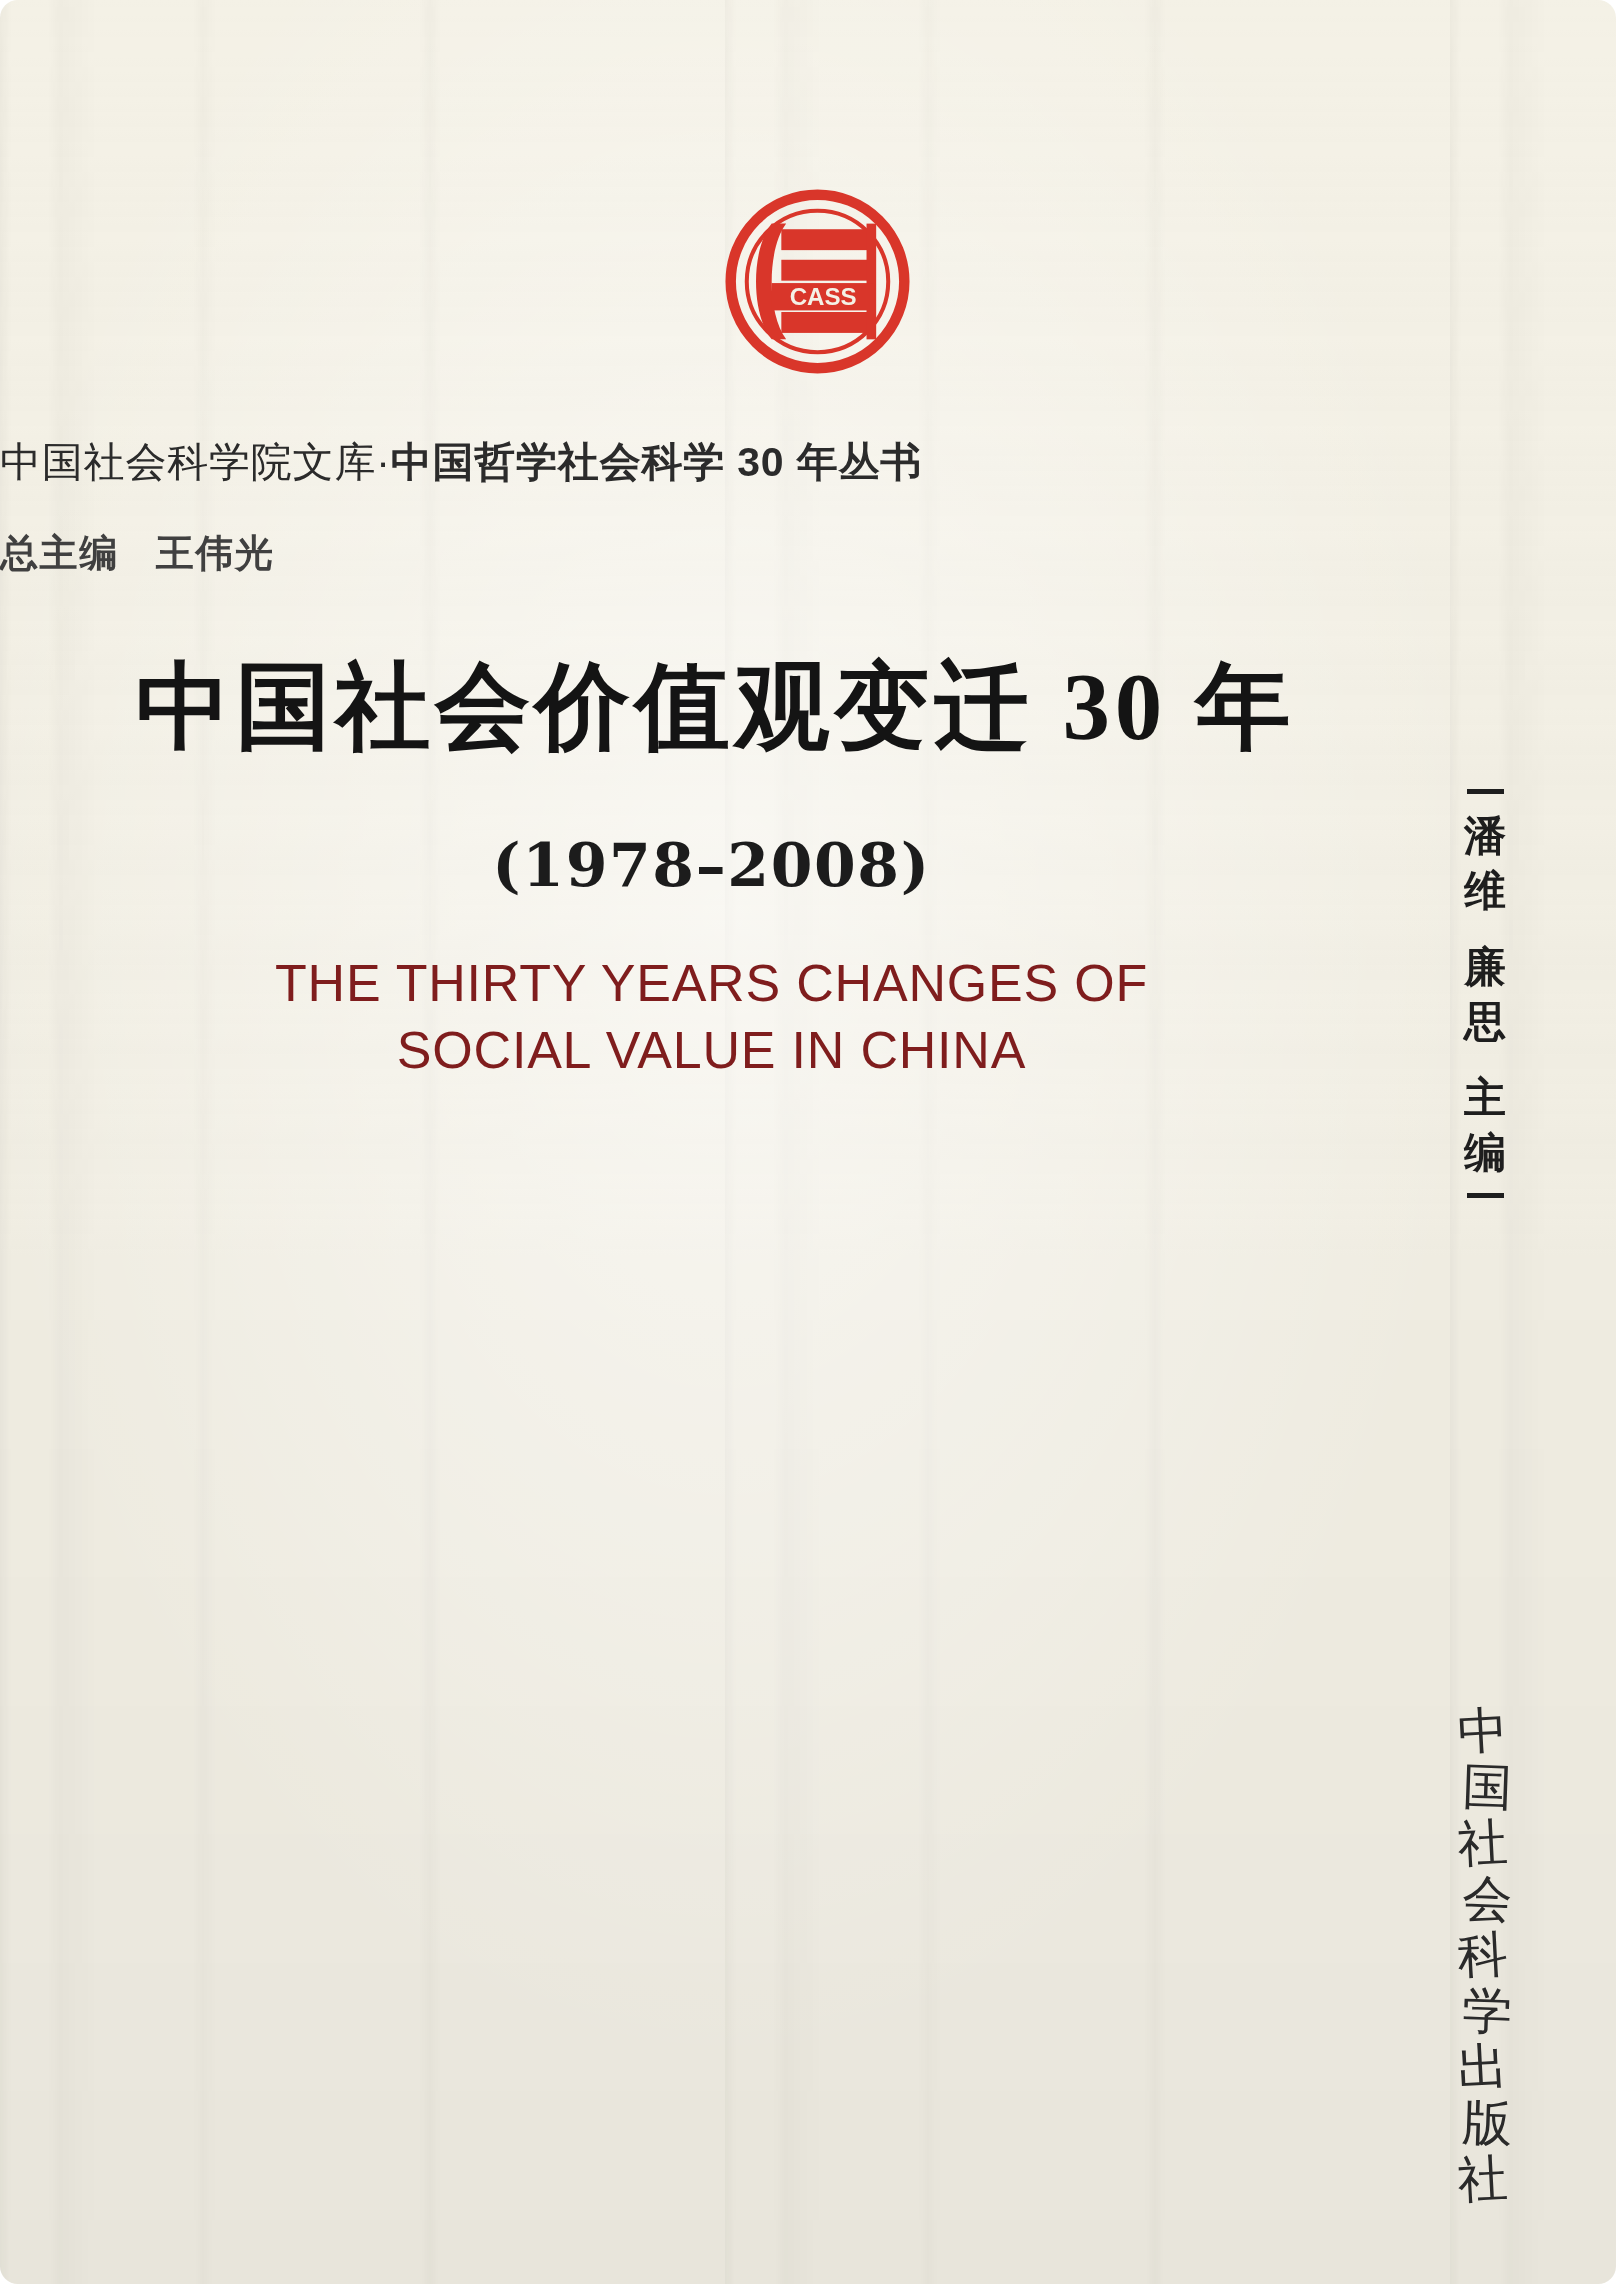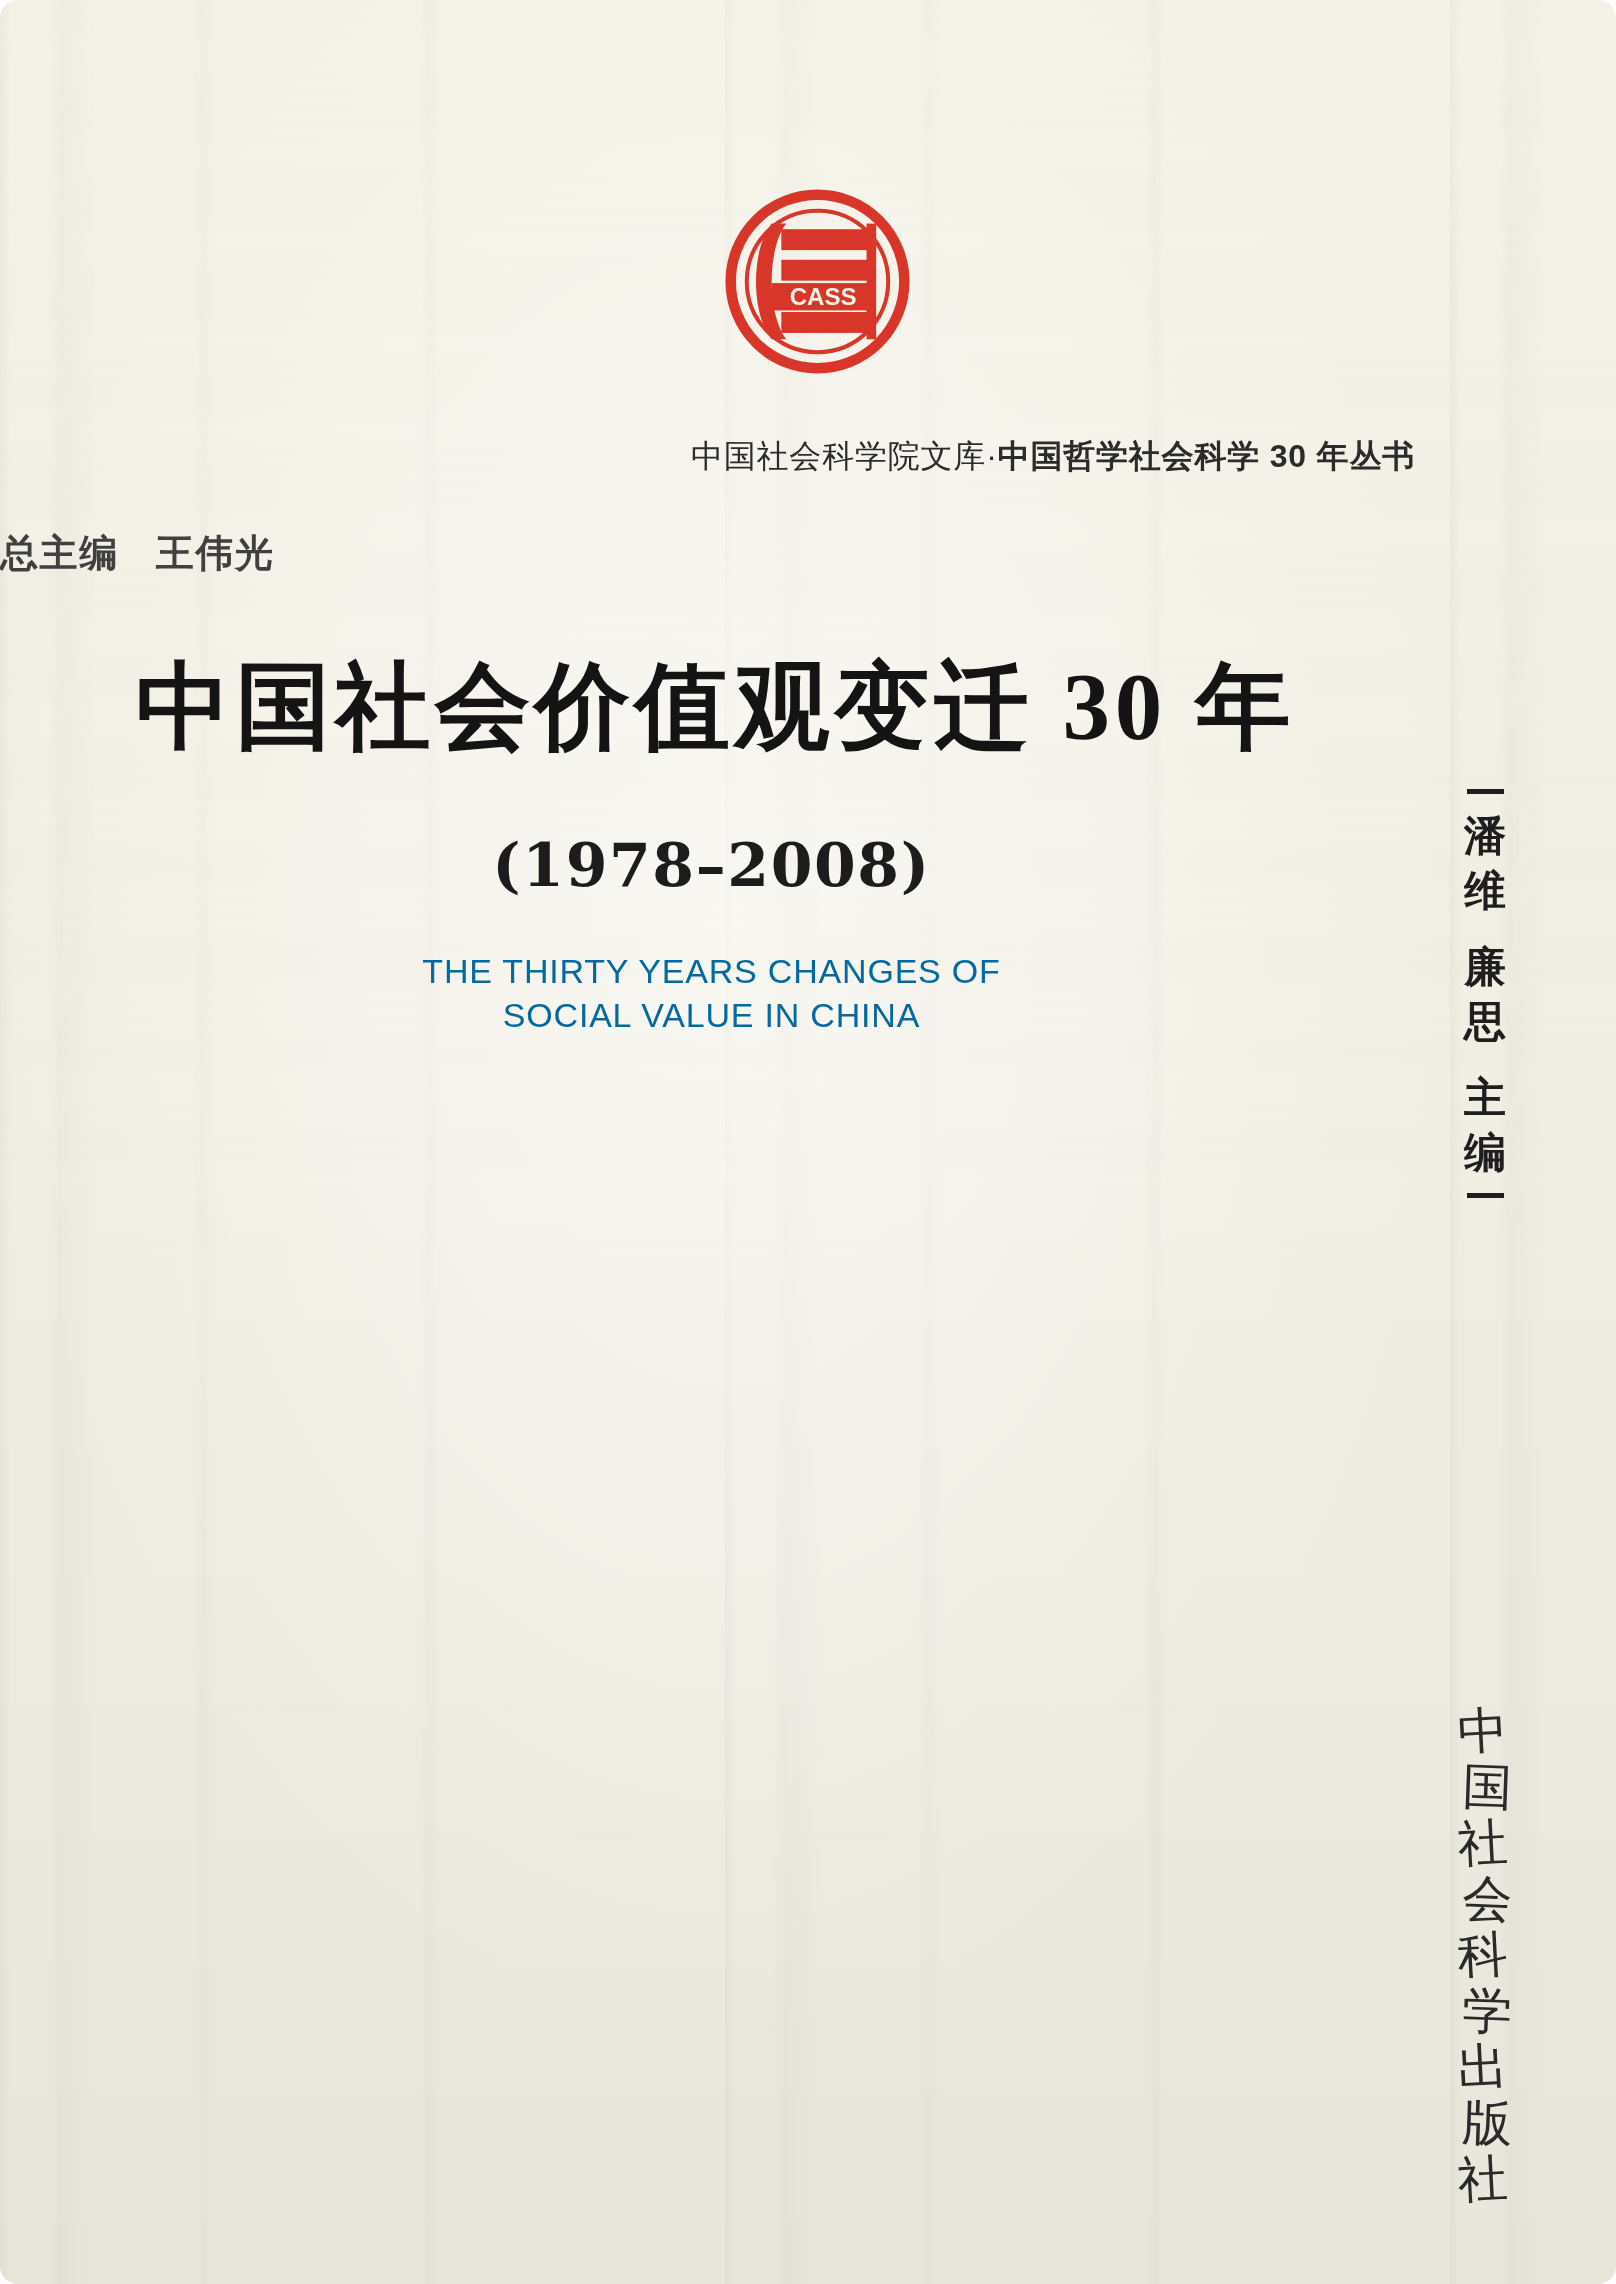--- a/index.html
+++ b/index.html
@@ -50,26 +50,25 @@
     width: 217px;
     height: 205px;
   }
   .seal svg { display: block; }
 
   .series-line {
     position: absolute;
     left: 0;
     right: 201px;
     top: 435px;
-    text-align: right;
-    font-size: 32px;
+    text-align: left;
+    font-size: 41px;
     color: #2b2b2b;
     letter-spacing: 0.8px;
     white-space: nowrap;
-    margin-left: 32px;
   }
   .series-line .b { font-weight: bold; }
 
   .editor-line {
     position: absolute;
     left: 0;
     right: 201px;
     top: 528px;
     font-size: 38px;
     font-weight: bold;
@@ -101,22 +100,22 @@
     color: #1c1c1c;
     font-family: "DejaVu Serif", "Liberation Serif", serif;
     letter-spacing: 1.6px;
   }
   .subtitle-en {
     position: absolute;
     left: 0;
     right: 193px;
     top: 950px;
     text-align: center;
-    font-size: 34px;
-    color: #0369a1;
+    font-size: 52px;
+    color: #7f1d1d;
     line-height: 1.28;
     letter-spacing: 0.8px;
   }
 
   
   .author-strip {
     position: absolute;
     right: 95px;
     top: 789px;
     width: 72px;

